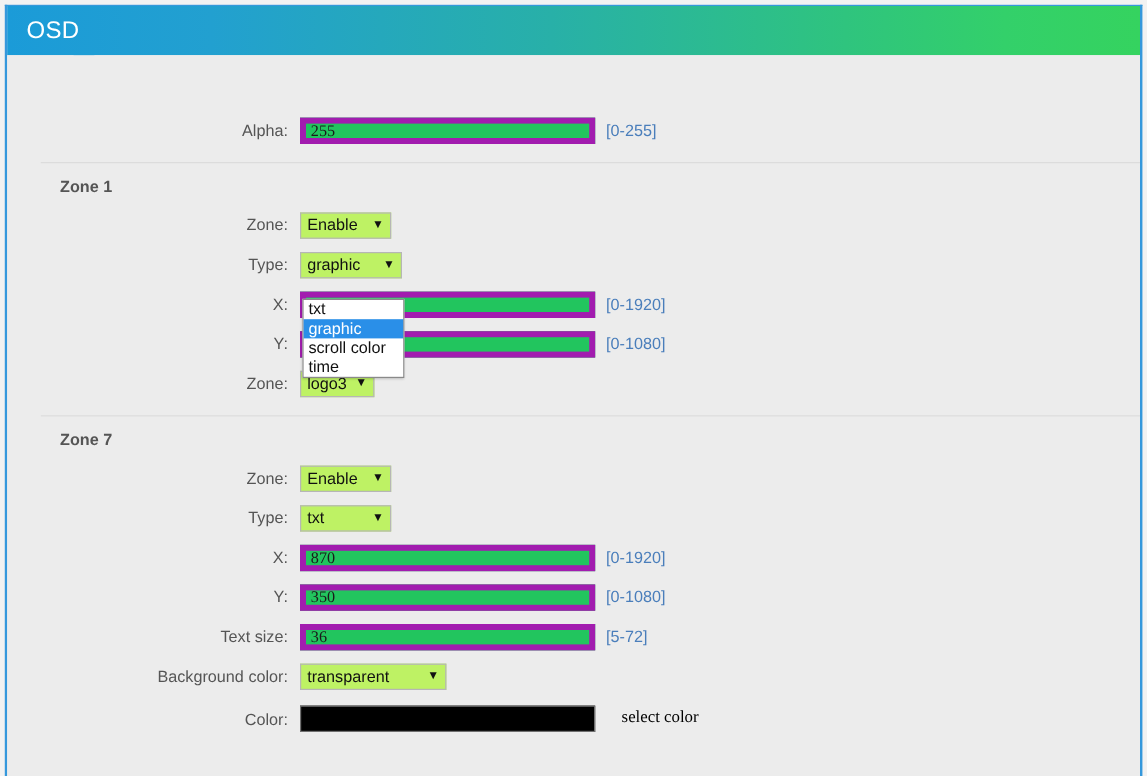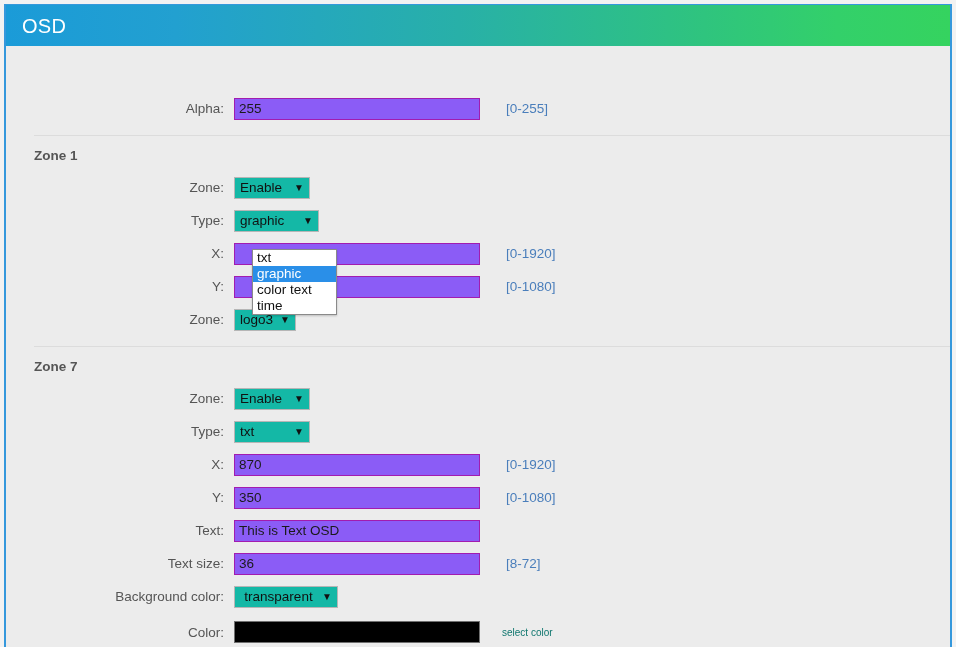--- a/index.html
+++ b/index.html
@@ -78,54 +78,55 @@
     position: relative;
   }
   .row-label {
     width: 228px;
     text-align: right;
     padding-right: 10px;
     box-sizing: border-box;
     color: #555555;
     font-size: 13.5px;
     white-space: nowrap;
+    margin-left: 16px;
   }
   .row-control {
     display: flex;
     align-items: center;
   }
 
   .text-input {
     box-sizing: border-box;
     width: 246px;
     height: 22px;
-    border: 1px solid #a21caf;
-    background: #8b5cf6;
+    border: 5px solid #a21caf;
+    background: #22c55e;
     color: #1a1a1a;
-    font-family: Liberation Sans, sans-serif;
+    font-family: Liberation Serif, serif;
     font-size: 13.5px;
     line-height: 20px;
     padding: 0 4px;
     outline: none;
     border-radius: 0;
   }
 
   .hint {
     color: #4a7ebb;
     font-size: 13.5px;
-    margin-left: 26px;
+    margin-left: 9px;
     white-space: nowrap;
   }
 
   
   .sel {
     box-sizing: border-box;
     height: 22px;
     border: 1px solid #b6b6b6;
-    background: #14b8a6;
+    background: #bef264;
     color: #111111;
     font-family: "Liberation Sans", sans-serif;
     font-size: 13.5px;
     padding: 0 20px 0 5px;
     line-height: 20px;
     position: relative;
     display: inline-flex;
     align-items: center;
     white-space: nowrap;
     cursor: default;
@@ -136,34 +137,34 @@
     top: 50%;
     transform: translateY(-50%);
     font-size: 10px;
     color: #111;
     line-height: 1;
   }
   .sel-zone { width: 76px; }
   .sel-type1 { width: 85px; }
   .sel-type2 { width: 76px; }
   .sel-logo  { width: 62px; }
-  .sel-bg    { width: 104px; justify-content: center; }
+  .sel-bg    { width: 122px; }
 
   
   .divider {
     height: 1px;
     background: #dcdcdc;
     margin-left: 28px;
     margin-right: 0;
   }
   .section-title {
     color: #555555;
     font-weight: bold;
     font-size: 13.5px;
-    padding-left: 28px;
+    padding-left: 44px;
   }
 
   
   #type-popup {
     position: absolute;
     left: 246px;
     top: 203px;
     width: 85px;
     background: #ffffff;
     border: 1px solid #8a8a8a;
@@ -186,25 +187,26 @@
   }
 
   
   .color-swatch {
     width: 246px;
     height: 22px;
     border: 1px solid #707070;
     box-sizing: border-box;
   }
   .link {
-    color: #0f766e;
-    font-size: 10px;
+    color: #000000;
+    font-size: 14px;
     margin-left: 22px;
     cursor: pointer;
     white-space: nowrap;
+    font-family: Liberation Serif, serif;
   }
 </style>
 </head>
 <body>
 
 <div id="osd-window">
 
   <div id="osd-header">
     <div id="osd-title">OSD</div>
     <div id="osd-caret"></div>
@@ -311,32 +313,26 @@
     </div>
 
     <div class="form-row">
       <div class="row-label">Y:</div>
       <div class="row-control">
         <input class="text-input" type="text" value="350" style="">
         <span class="hint">[0-1080]</span>
       </div>
     </div>
 
-    <div class="form-row">
-      <div class="row-label">Text:</div>
-      <div class="row-control">
-        <input class="text-input" type="text" value="This is Text OSD" style="">
-      </div>
-    </div>
 
     <div class="form-row">
       <div class="row-label">Text size:</div>
       <div class="row-control">
         <input class="text-input" type="text" value="36" style="">
-        <span class="hint">[8-72]</span>
+        <span class="hint">[5-72]</span>
       </div>
     </div>
 
     <div class="form-row">
       <div class="row-label">Background color:</div>
       <div class="row-control">
         <div class="sel sel-bg">
           <span>transparent</span>
           <span class="arrow">▼</span>
         </div>
@@ -347,18 +343,18 @@
       <div class="row-label">Color:</div>
       <div class="row-control">
         <div class="color-swatch" id="color-swatch" style="background: rgb(0, 0, 0);"></div>
         <span class="link">select color</span>
       </div>
     </div>
 
     <div id="type-popup">
         <div class="opt">txt</div>
         <div class="opt selected" style="background: rgb(42, 143, 232);">graphic</div>
-        <div class="opt">color text</div>
+        <div class="opt">scroll color</div>
         <div class="opt">time</div>
       </div>
 
   </div>
 </div>
 
 </body></html>

